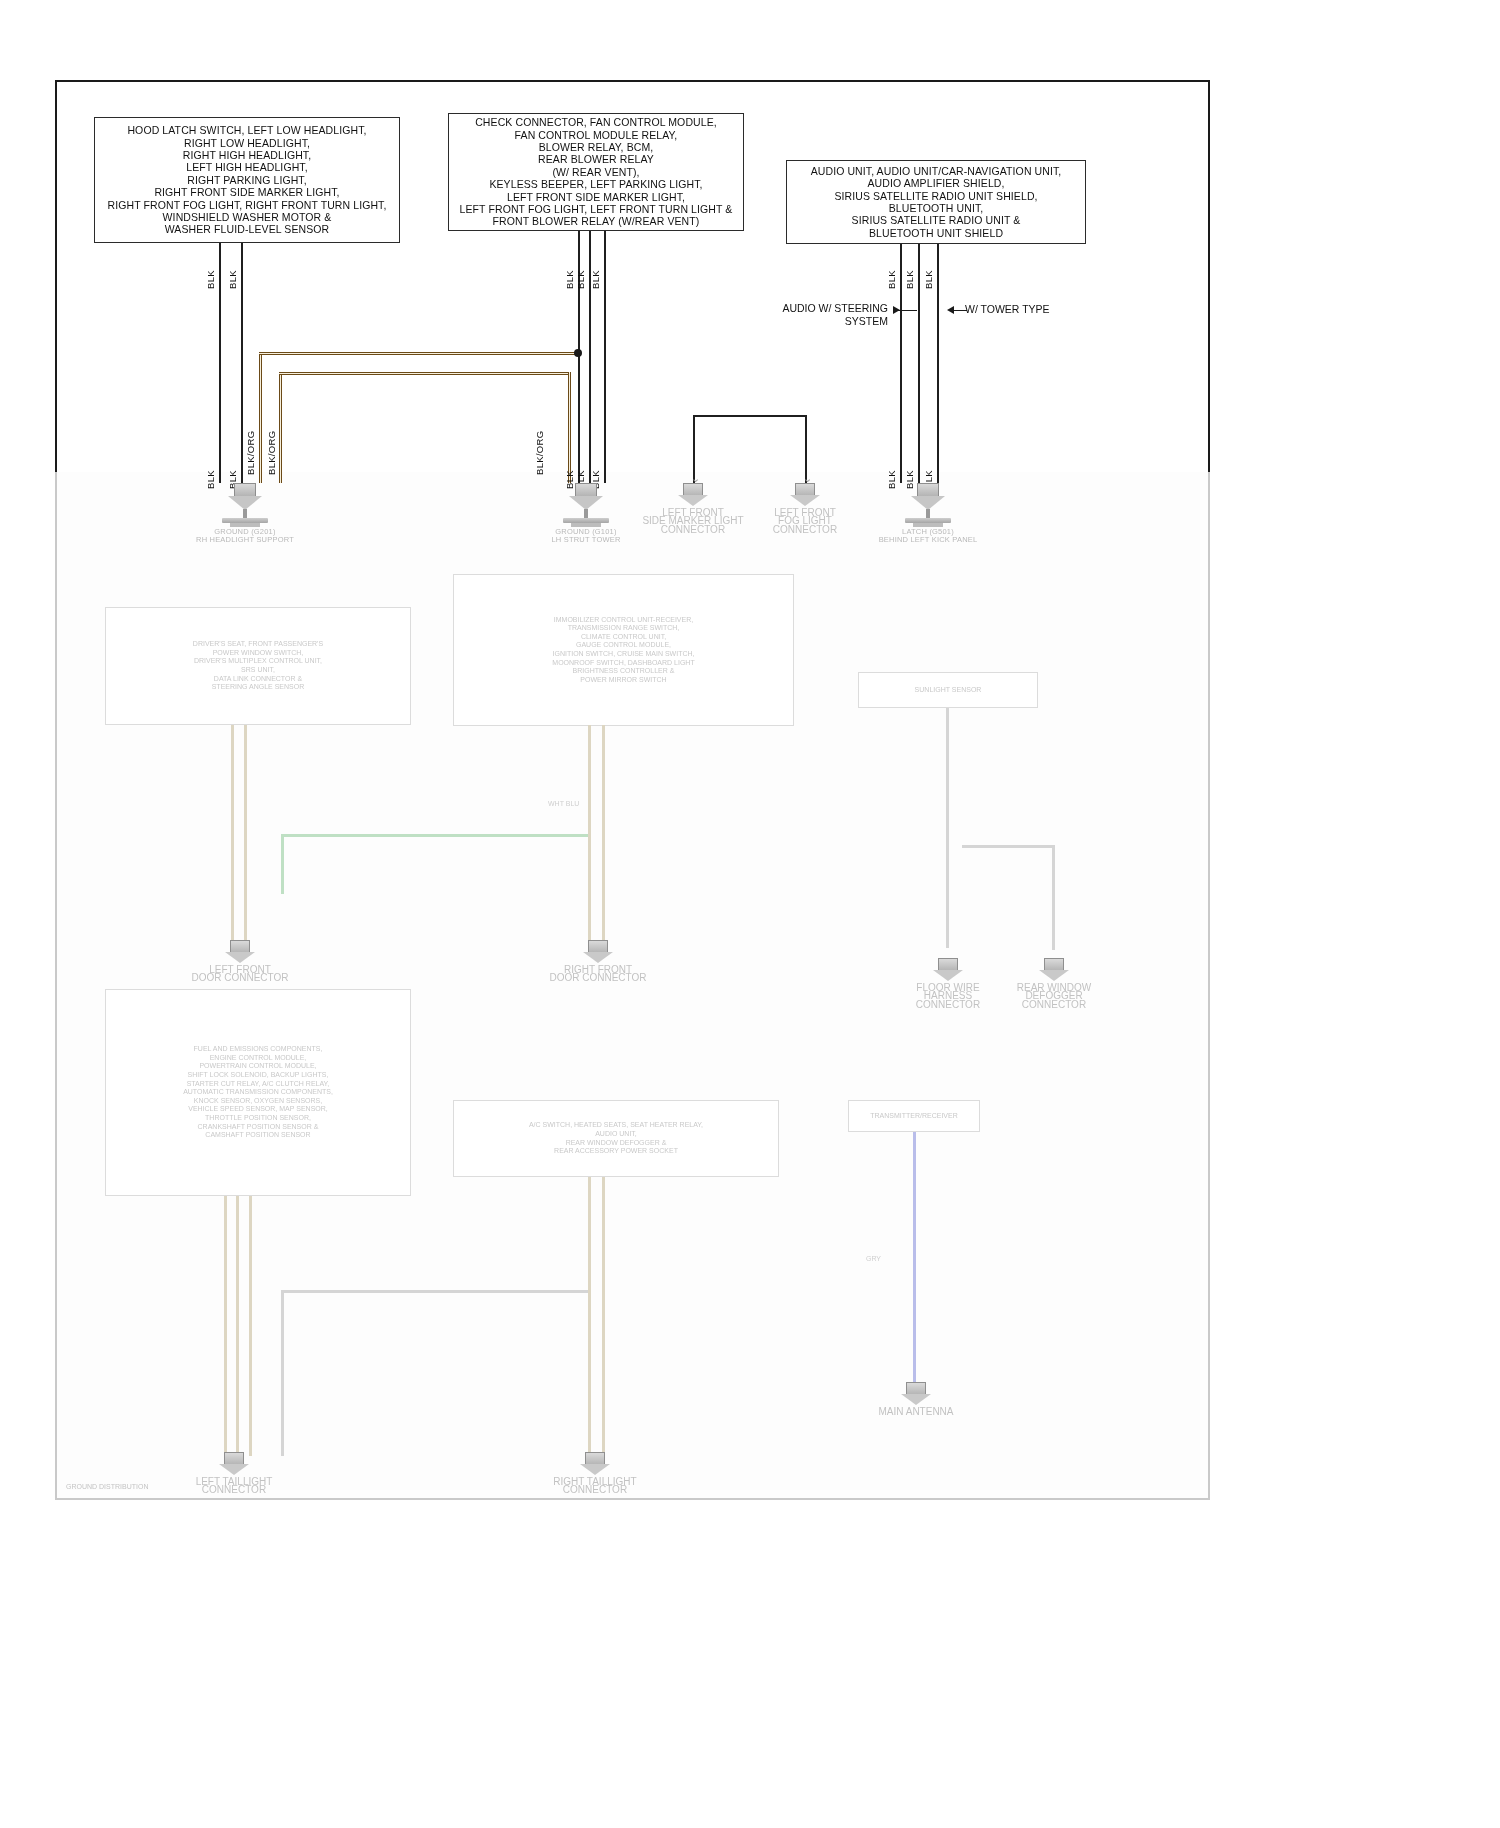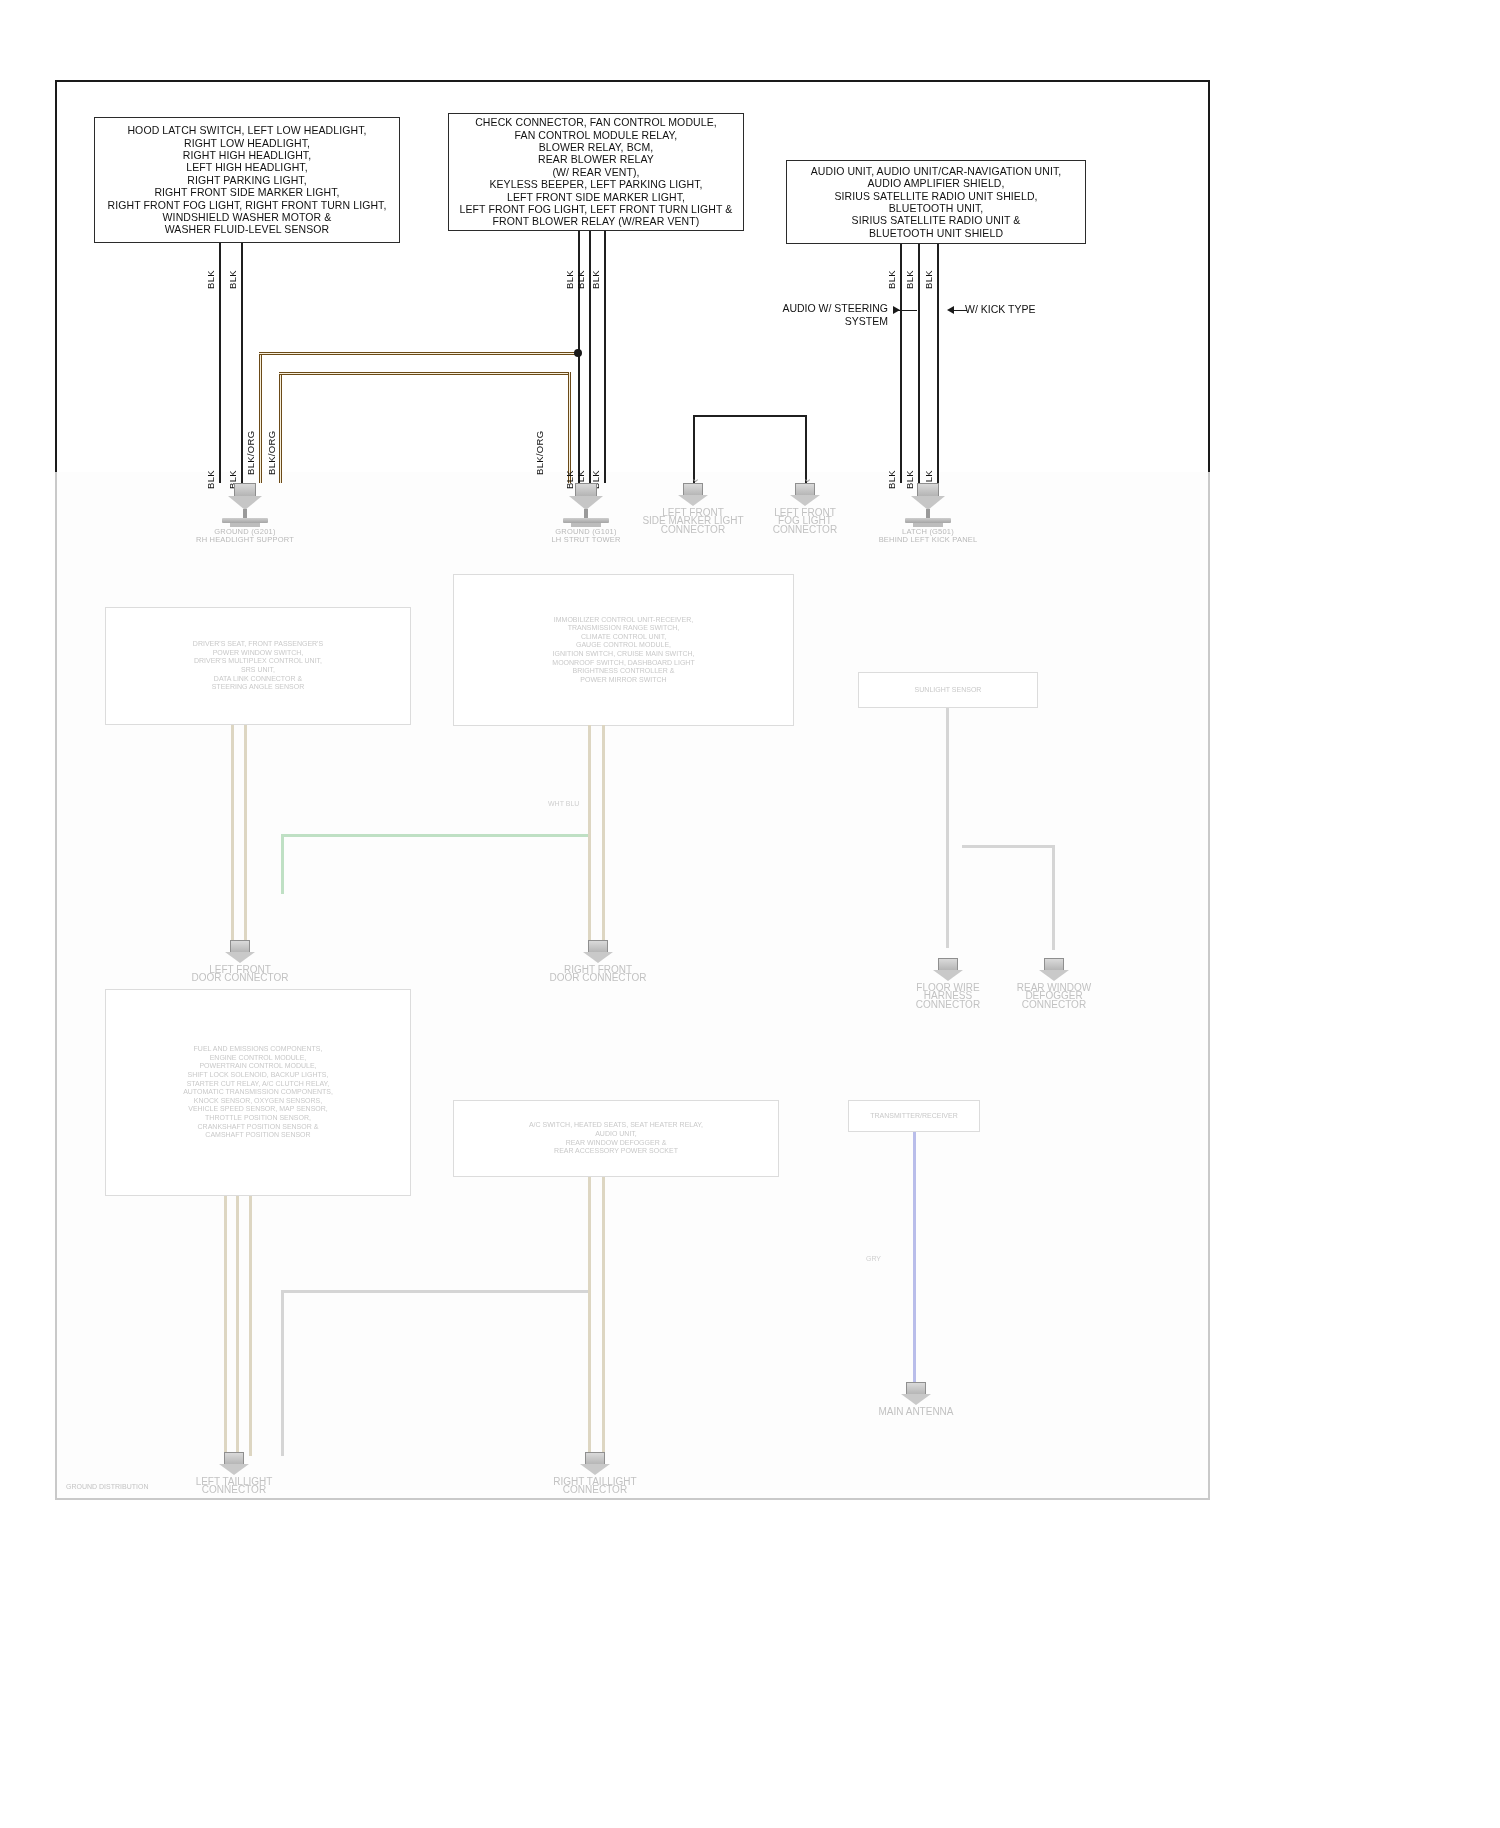--- a/index.html
+++ b/index.html
@@ -337,21 +337,21 @@
   <div class="wlabel" style="left:915px; top:478px;">BLK</div>
   <div class="wlabel" style="left:934px; top:478px;">BLK</div>
 
   <div class="anno right" style="left:758px; top:302px; width:130px;">AUDIO W/ STEERING
 SYSTEM</div>
   <div class="arrow-line" style="left:893px; top:310px; width:24px;"></div>
   <div class="arrow-head-r" style="left:893px; top:306px;"></div>
 
   <div class="arrow-head-l" style="left:947px; top:306px;"></div>
   <div class="arrow-line" style="left:953px; top:310px; width:14px;"></div>
-  <div class="anno" style="left:965px; top:303px;">W/ KICK TYPE</div>
+  <div class="anno" style="left:965px; top:303px;">W/ TOWER TYPE</div>
 
   <div class="gnd" style="left:222px; top:483px;">
     <div class="shell"></div>
     <div class="cone"></div>
     <div class="pin"></div>
     <div class="plate"></div>
     <div class="cap"></div>
     <div class="lbl">GROUND  (G201)
 RH HEADLIGHT SUPPORT</div>
   </div>

